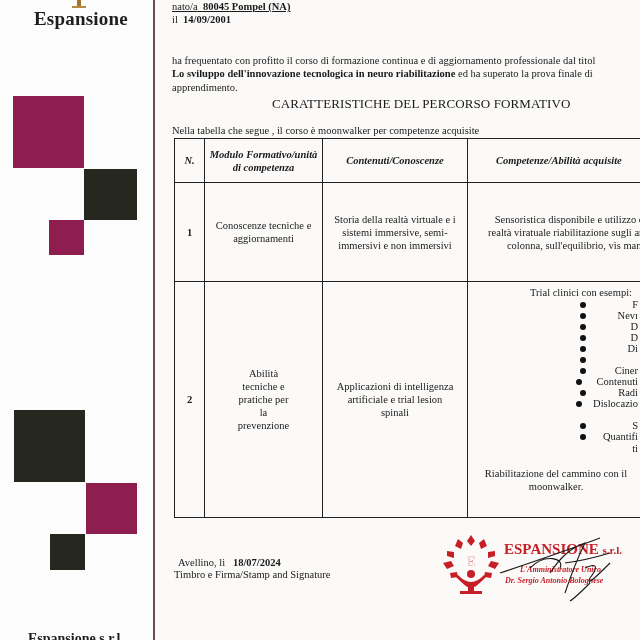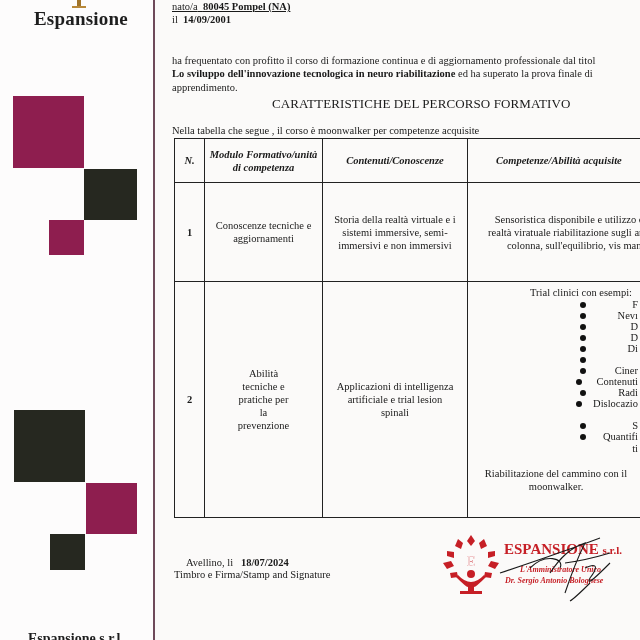--- a/index.html
+++ b/index.html
@@ -165,21 +165,21 @@
                 <span>Quantifi</span>
               </div>
           <div style="text-align:right;height:11px;">ti</div>
         </div>
         <div class="last" style="width:168px;">Riabilitazione del cammino con il moonwalker.</div>
       </td>
     </tr>
   </tbody>
     </table>
 
-  <div class="line" style="left:14px;top:556px;">
+  <div class="line" style="left:6px;top:556px;">
     <span>Avellino, li</span>&nbsp;&nbsp;
     <span class="bold">18/07/2024</span>
   </div>
   <div class="line" style="left:2px;top:568px;">Timbro e Firma/Stamp and Signature</div>
 
   <div class="stamp">
     <svg class="tree" viewBox="0 0 62 62">
       <g fill="#c61f26">
         <path d="M31 2 l4 6 -4 5 -4 -5z"></path>
         <path d="M18 6 l5 4 -2 6 -6 -3z"></path>

